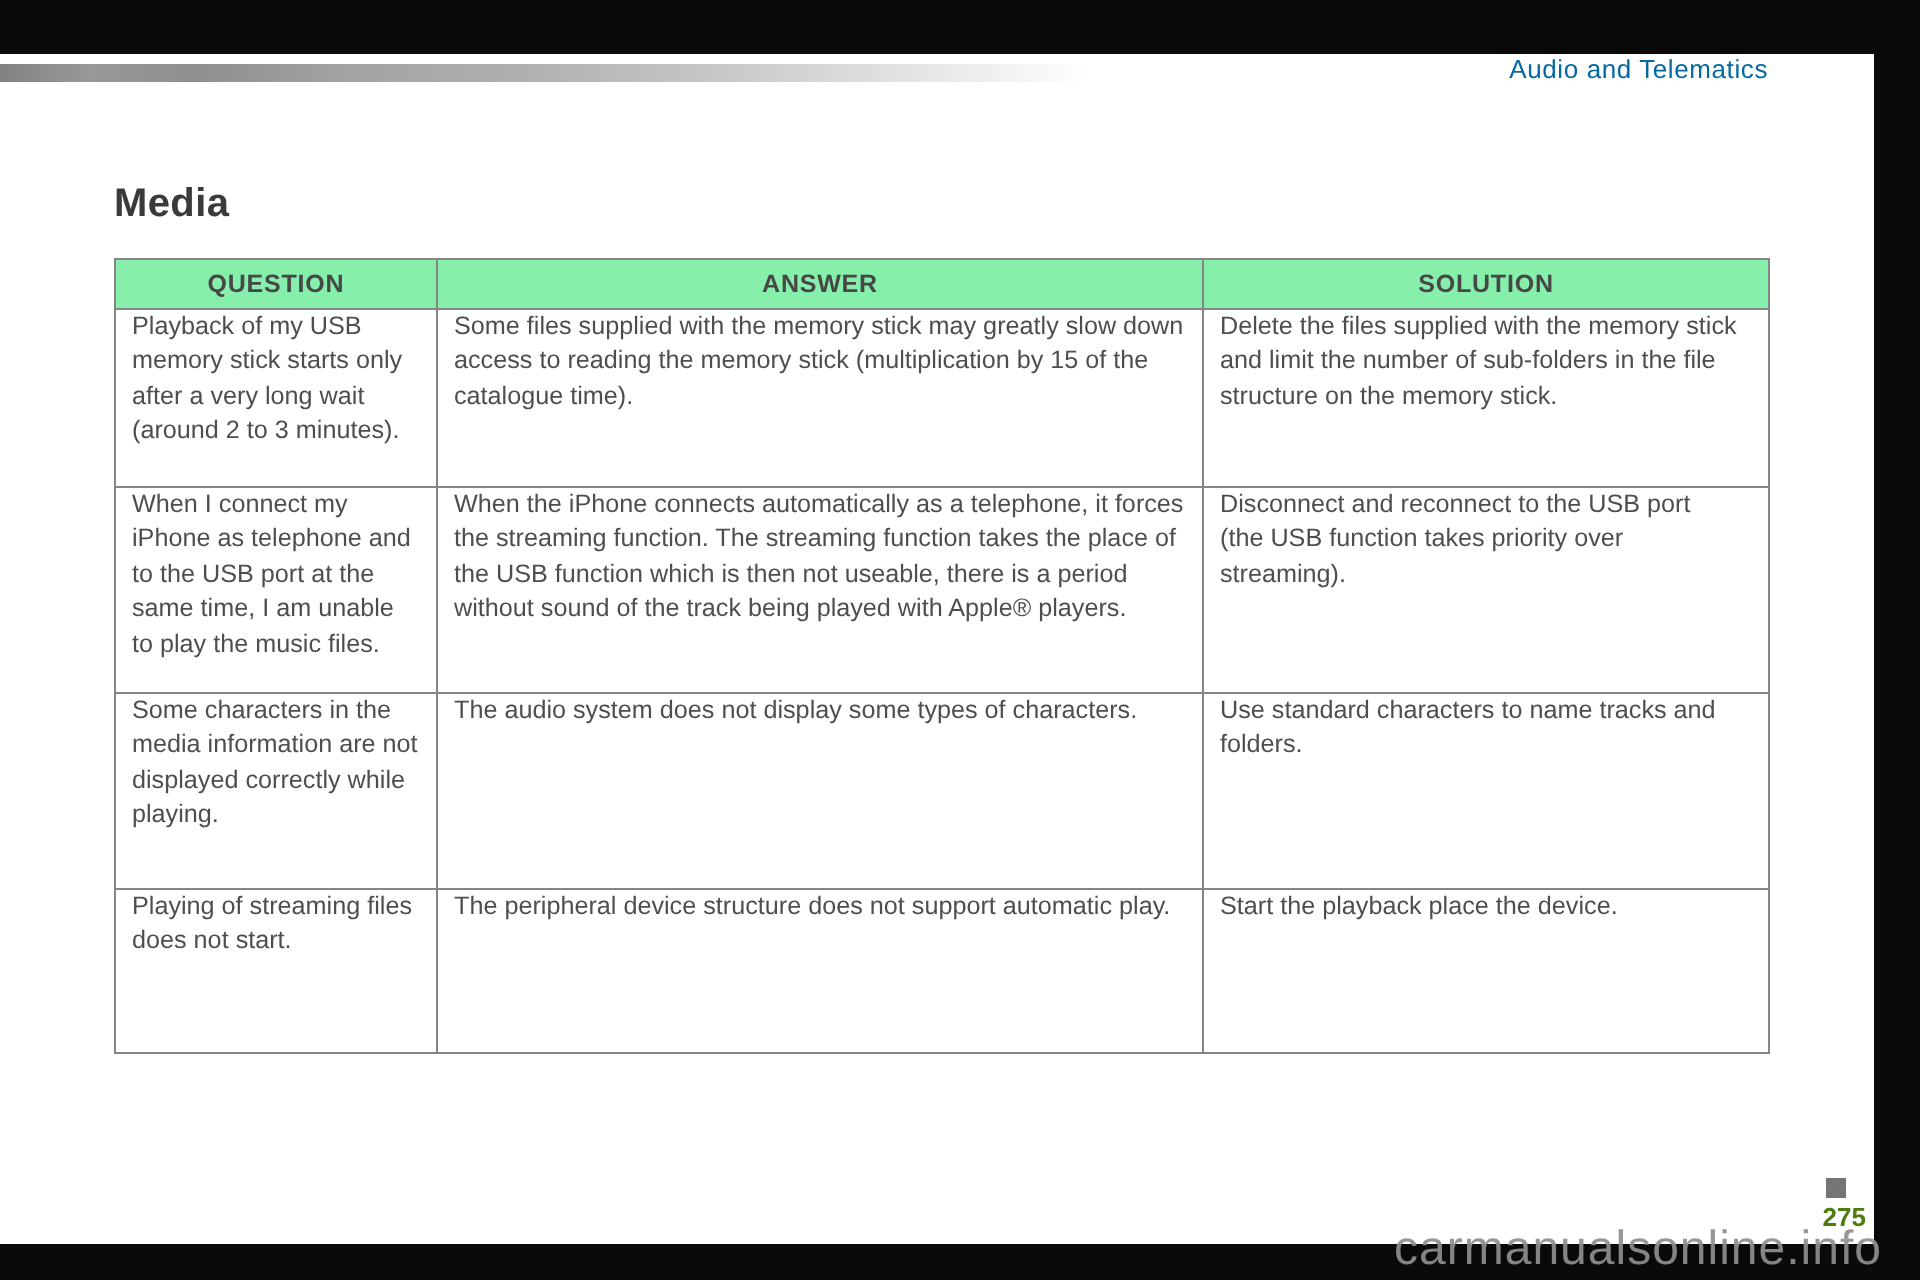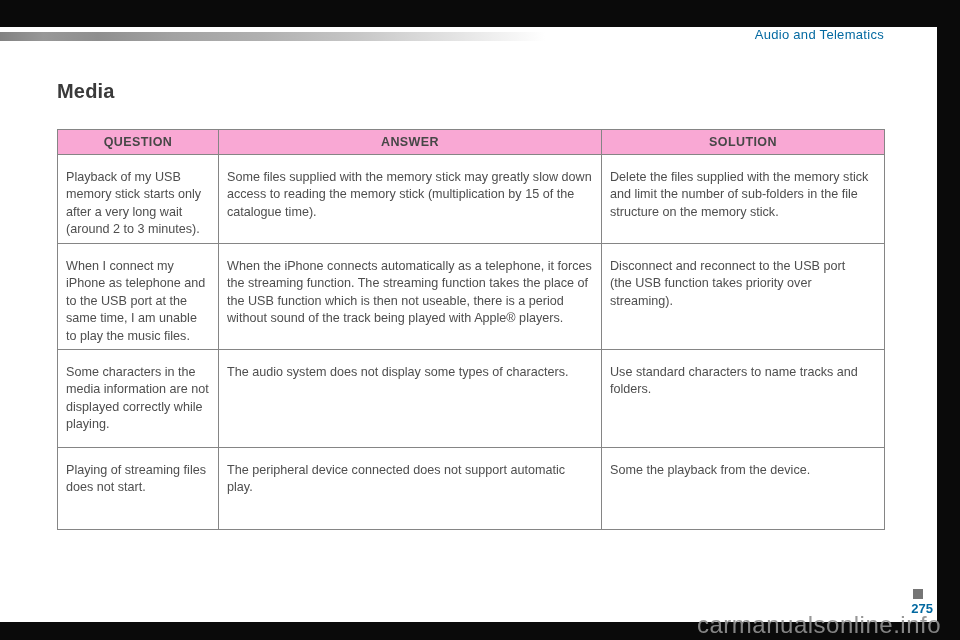--- a/index.html
+++ b/index.html
@@ -31,64 +31,64 @@
     background: linear-gradient(to right,
       #828282 0%, #989898 8%, #8f8f8f 18%, #a3a3a3 32%,
       #b0b0b0 48%, #c6c6c6 65%, #e6e6e6 85%, #ffffff 100%);
   }
   .header-right {
     position: absolute; top: 27px; right: 76px;
     font-size: 13px; color: #0369a1;
     letter-spacing: 0.3px;
   }
   .section-title {
-    position: absolute; top: 80px; left: 57px;
+    position: absolute; top: 91px; left: 57px;
     font-size: 20px; font-weight: bold; color: #3a3a3a;
     letter-spacing: 0.2px;
   }
   table.qa-table {
     position: absolute; top: 129px; left: 57px;
     width: 827px;
     border-collapse: collapse;
     table-layout: fixed;
   }
   .qa-table col.c-question { width: 161px; }
   .qa-table col.c-answer   { width: 383px; }
   .qa-table col.c-solution { width: 283px; }
   .qa-table th {
-    background: #f9a8d4;
+    background: #86efac;
     border: 1px solid #858585;
     font-size: 12.5px; font-weight: bold; color: #474747;
     height: 25px; box-sizing: border-box;
     padding: 2px 6px;
     text-align: center;
     letter-spacing: 0.4px;
   }
   .qa-table td {
     border: 1px solid #858585;
     vertical-align: top;
     box-sizing: border-box;
-    padding: 14px 8px 4px 8px;
+    padding: 0 8px 4px 8px;
     font-size: 12.6px; line-height: 1.38; color: #4e4e4e;
     white-space: pre-line;
   }
   tr.row-0 td { height: 89px; }
   tr.row-1 td { height: 103px; }
   tr.row-2 td { height: 98px; }
   tr.row-3 td { height: 82px; }
   tr.row-4 td { height: 87px; }
   .marker-square {
     position: absolute; top: 589px; left: 913px;
     width: 10px; height: 10px;
     background: #757575;
     z-index: 2;
   }
   .page-number {
     position: absolute; top: 601px; right: 27px;
-    font-size: 13px; font-weight: bold; color: #0369a1;
+    font-size: 13px; font-weight: bold; color: #4d7c0f;
     z-index: 2;
   }
   .watermark {
     position: absolute; bottom: 1px; right: 19px;
     font-size: 24px; font-weight: normal; color: #8f8f8f;
     letter-spacing: 0.5px;
     z-index: 3;
     opacity: 0.92;
   }
 </style>
@@ -129,21 +129,21 @@
       <td>Disconnect and reconnect to the USB port
 (the USB function takes priority over streaming).</td>
     </tr>
     <tr class="row-2">
       <td>Some characters in the media information are not displayed correctly while playing.</td>
       <td>The audio system does not display some types of characters.</td>
       <td>Use standard characters to name tracks and folders.</td>
     </tr>
     <tr class="row-3">
       <td>Playing of streaming files does not start.</td>
-      <td>The peripheral device connected does not support automatic play.</td>
-      <td>Some the playback from the device.</td>
+      <td>The peripheral device structure does not support automatic play.</td>
+      <td>Start the playback place the device.</td>
     </tr>
   </tbody>
 </table>
 
 <div class="marker-square"></div>
 <div class="page-number">275</div>
 <div class="watermark">carmanualsonline.info</div>
 
 </body></html>

